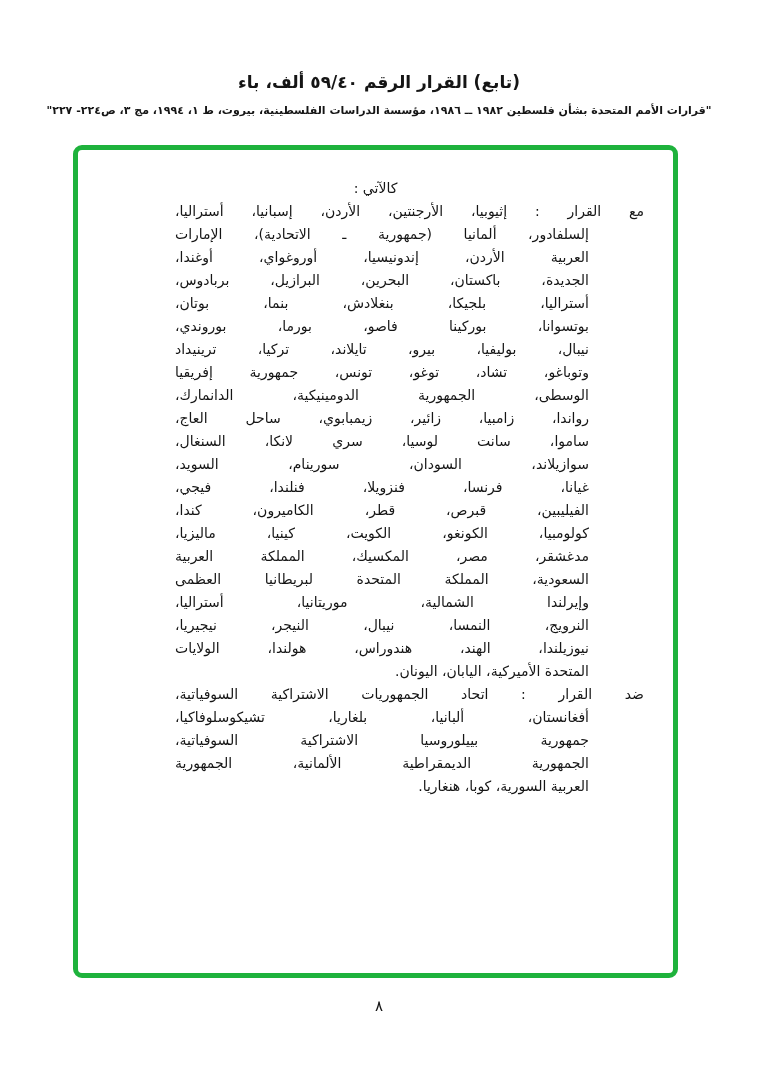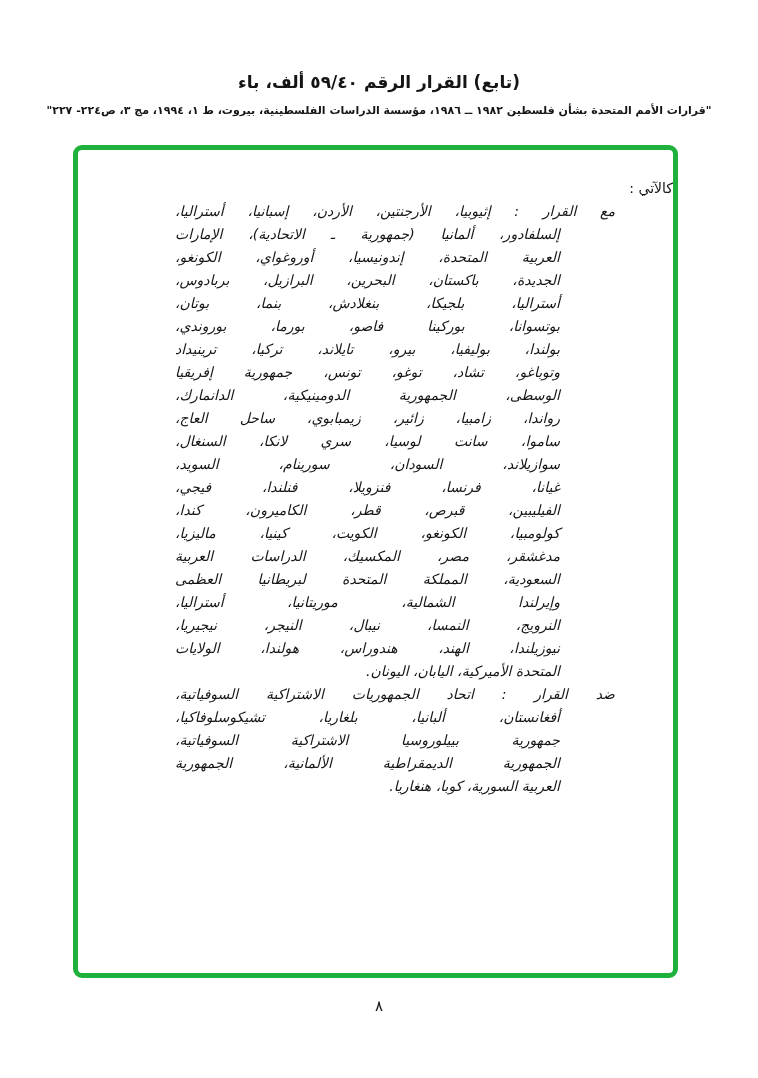--- a/index.html
+++ b/index.html
@@ -36,26 +36,26 @@
     border: 5px solid #1eb23c;
     border-radius: 9px;
     background: #ffffff;
   }
   .box-content {
     direction: rtl;
     padding-top: 27px;
     font-size: 14px;
   }
   .intro-line {
+    text-align: center;
     line-height: 23px;
   }
   .vote-section {
-    margin-right: 58px;
+    margin-right: 29px;
     margin-left: 97px;
-    font-style: italic;
   }
   .line {
     line-height: 23px;
     text-align: justify;
     text-align-last: justify;
   }
   .line.cont { margin-right: 55px; }
   .line.last { text-align-last: right; }
   .section-label { font-weight: normal; }
   .page-number {
@@ -76,34 +76,34 @@
   <div class="box-content">
 
     <div class="intro-line">كالآتي :</div>
 
     <div class="vote-section">
       <div class="line first">
         <span class="section-label">مع القرار :</span>
         <span class="line-text">إثيوبيا، الأرجنتين، الأردن، إسبانيا، أستراليا،</span>
       </div>
       <div class="line cont">إلسلفادور، ألمانيا (جمهورية ـ الاتحادية)، الإمارات</div>
-      <div class="line cont">العربية المتحدة، إندونيسيا، أوروغواي، الكونغو،</div>
+      <div class="line cont">العربية الأردن، إندونيسيا، أوروغواي، أوغندا،</div>
       <div class="line cont">الجديدة، باكستان، البحرين، البرازيل، بربادوس،</div>
       <div class="line cont">أستراليا، بلجيكا، بنغلادش، بنما، بوتان،</div>
       <div class="line cont">بوتسوانا، بوركينا فاصو، بورما، بوروندي،</div>
-      <div class="line cont">بولندا، بوليفيا، بيرو، تايلاند، تركيا، ترينيداد</div>
+      <div class="line cont">نيبال، بوليفيا، بيرو، تايلاند، تركيا، ترينيداد</div>
       <div class="line cont">وتوباغو، تشاد، توغو، تونس، جمهورية إفريقيا</div>
       <div class="line cont">الوسطى، الجمهورية الدومينيكية، الدانمارك،</div>
       <div class="line cont">رواندا، زامبيا، زائير، زيمبابوي، ساحل العاج،</div>
       <div class="line cont">ساموا، سانت لوسيا، سري لانكا، السنغال،</div>
       <div class="line cont">سوازيلاند، السودان، سورينام، السويد،</div>
       <div class="line cont">غيانا، فرنسا، فنزويلا، فنلندا، فيجي،</div>
       <div class="line cont">الفيليبين، قبرص، قطر، الكاميرون، كندا،</div>
       <div class="line cont">كولومبيا، الكونغو، الكويت، كينيا، ماليزيا،</div>
-      <div class="line cont">مدغشقر، مصر، المكسيك، الدراسات العربية</div>
+      <div class="line cont">مدغشقر، مصر، المكسيك، المملكة العربية</div>
       <div class="line cont">السعودية، المملكة المتحدة لبريطانيا العظمى</div>
       <div class="line cont">وإيرلندا الشمالية، موريتانيا، أستراليا،</div>
       <div class="line cont">النرويج، النمسا، نيبال، النيجر، نيجيريا،</div>
       <div class="line cont">نيوزيلندا، الهند، هندوراس، هولندا، الولايات</div>
       <div class="line cont last">المتحدة الأميركية، اليابان، اليونان.</div>
     </div>
 
     <div class="vote-section">
       <div class="line first">
         <span class="section-label">ضد القرار :</span>

